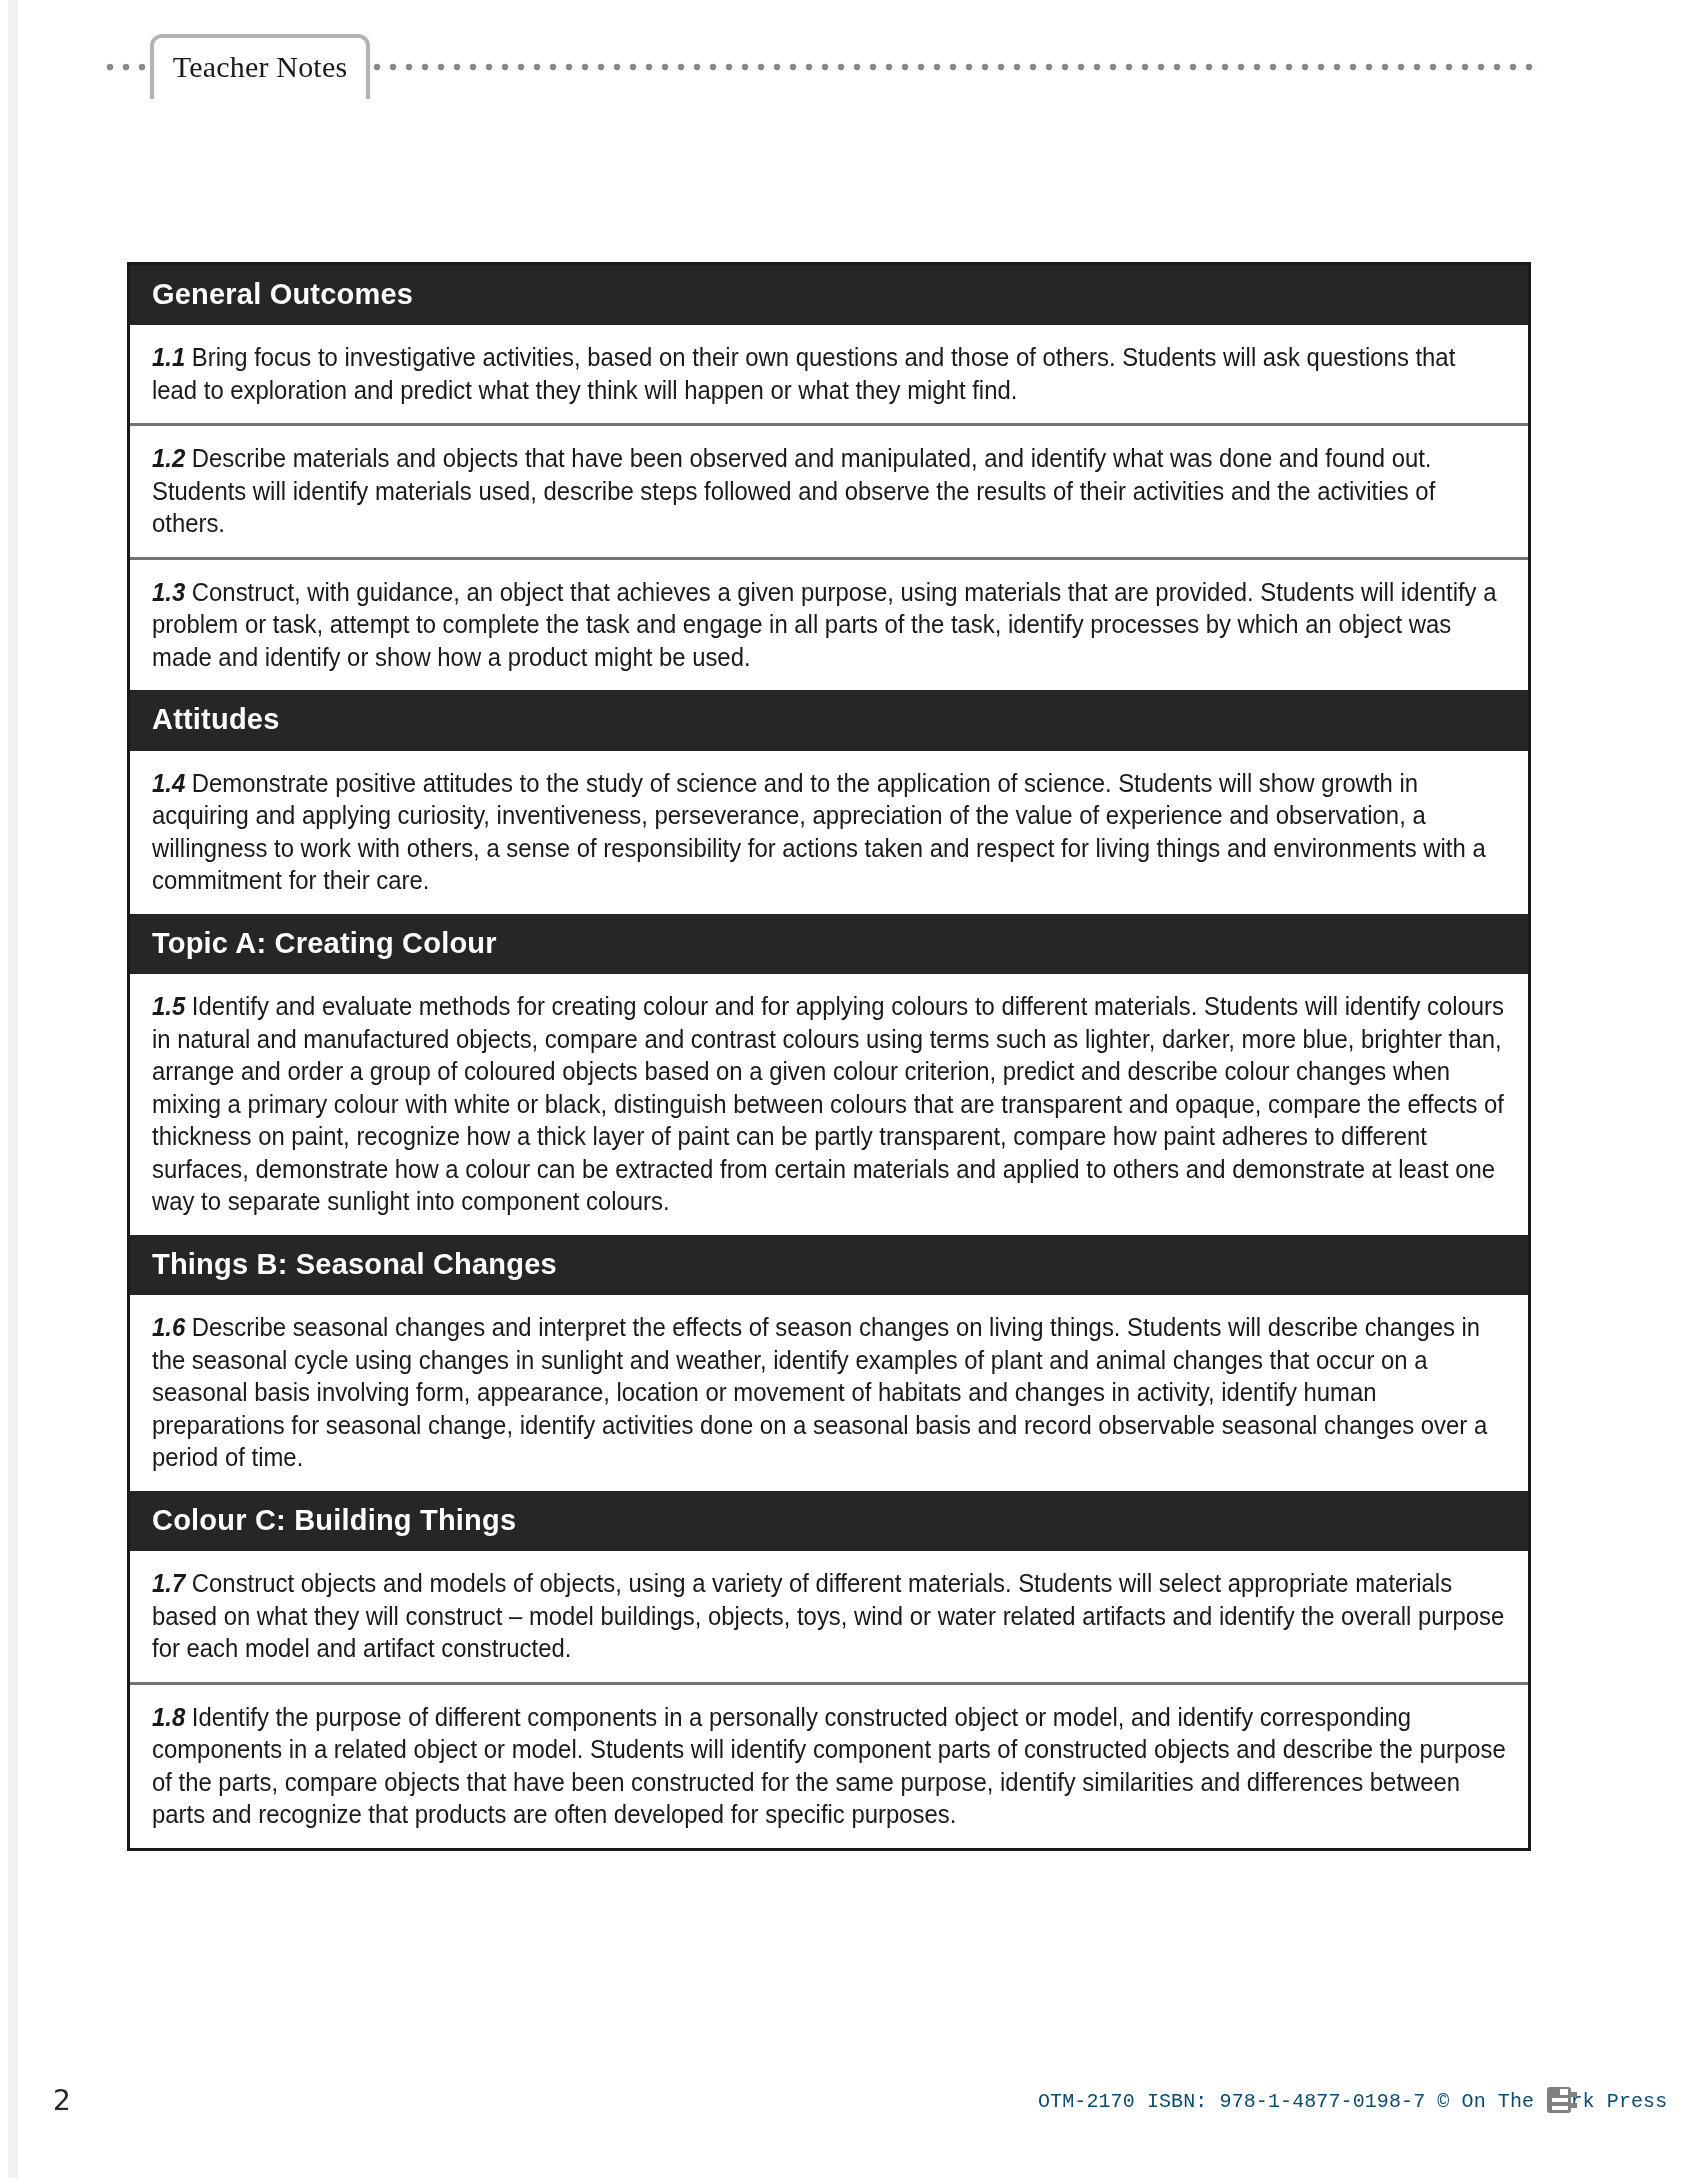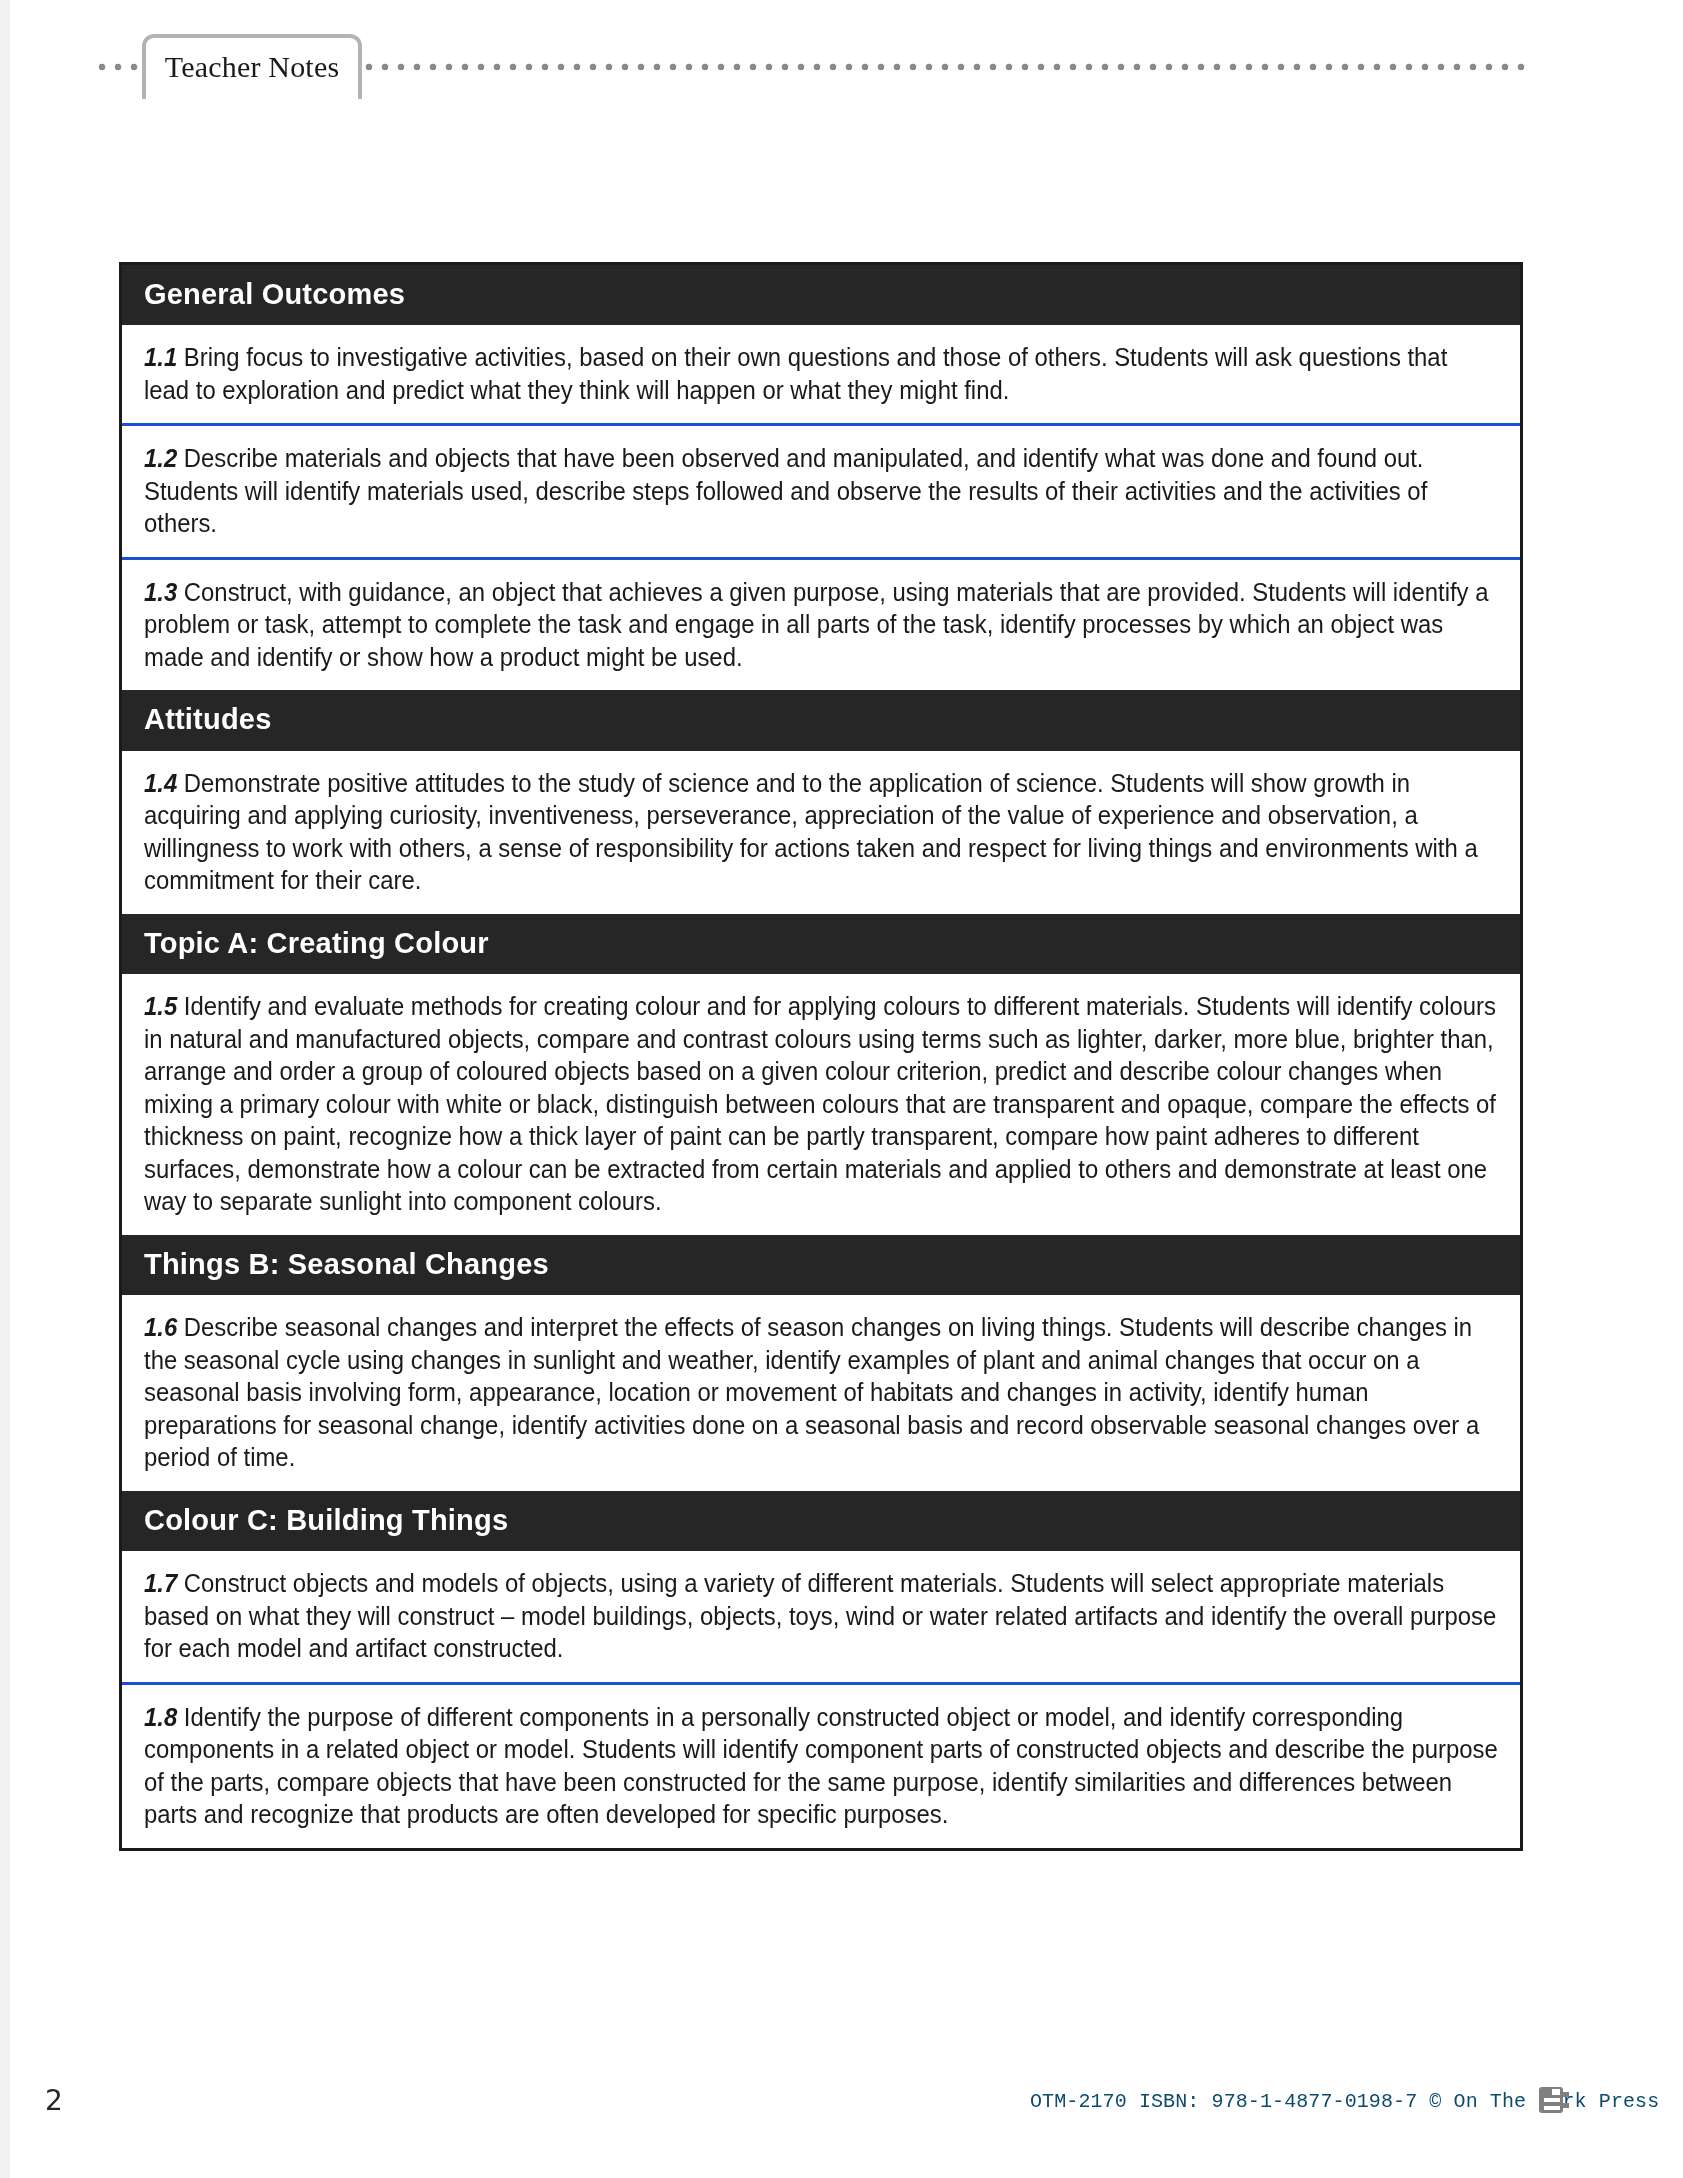--- a/index.html
+++ b/index.html
@@ -12,21 +12,21 @@
     height: 2178px;
     position: relative;
     font-family: "Liberation Sans", sans-serif;
     color: #1a1a1a;
     overflow: hidden;
   }
 
   
   .page {
     position: absolute;
-    left: 0; top: 0;
+    left: 8px; top: 0;
     width: 1534px;
     height: 2178px;
     background: #ffffff;
   }
 
   
   .page-edge-left {
     position: absolute;
     left: 0; top: 0;
     width: 10px; height: 2178px;
@@ -118,21 +118,21 @@
     font-weight: bold;
     font-size: 29px;
     letter-spacing: 0.2px;
     padding: 14px 22px 16px 22px;
     line-height: 1.05;
   }
 
   .outcome {
     background: #ffffff;
     padding: 16px 22px 17px 22px;
-    border-bottom: 3px solid #1d4ed8;
+    border-bottom: 3px solid #737373;
   }
   .outcome:last-child {
     border-bottom: none;
   }
   .outcome.no-rule {
     border-bottom: none;
   }
   .outcome p {
     margin: 0;
     font-family: "Liberation Sans", sans-serif;

